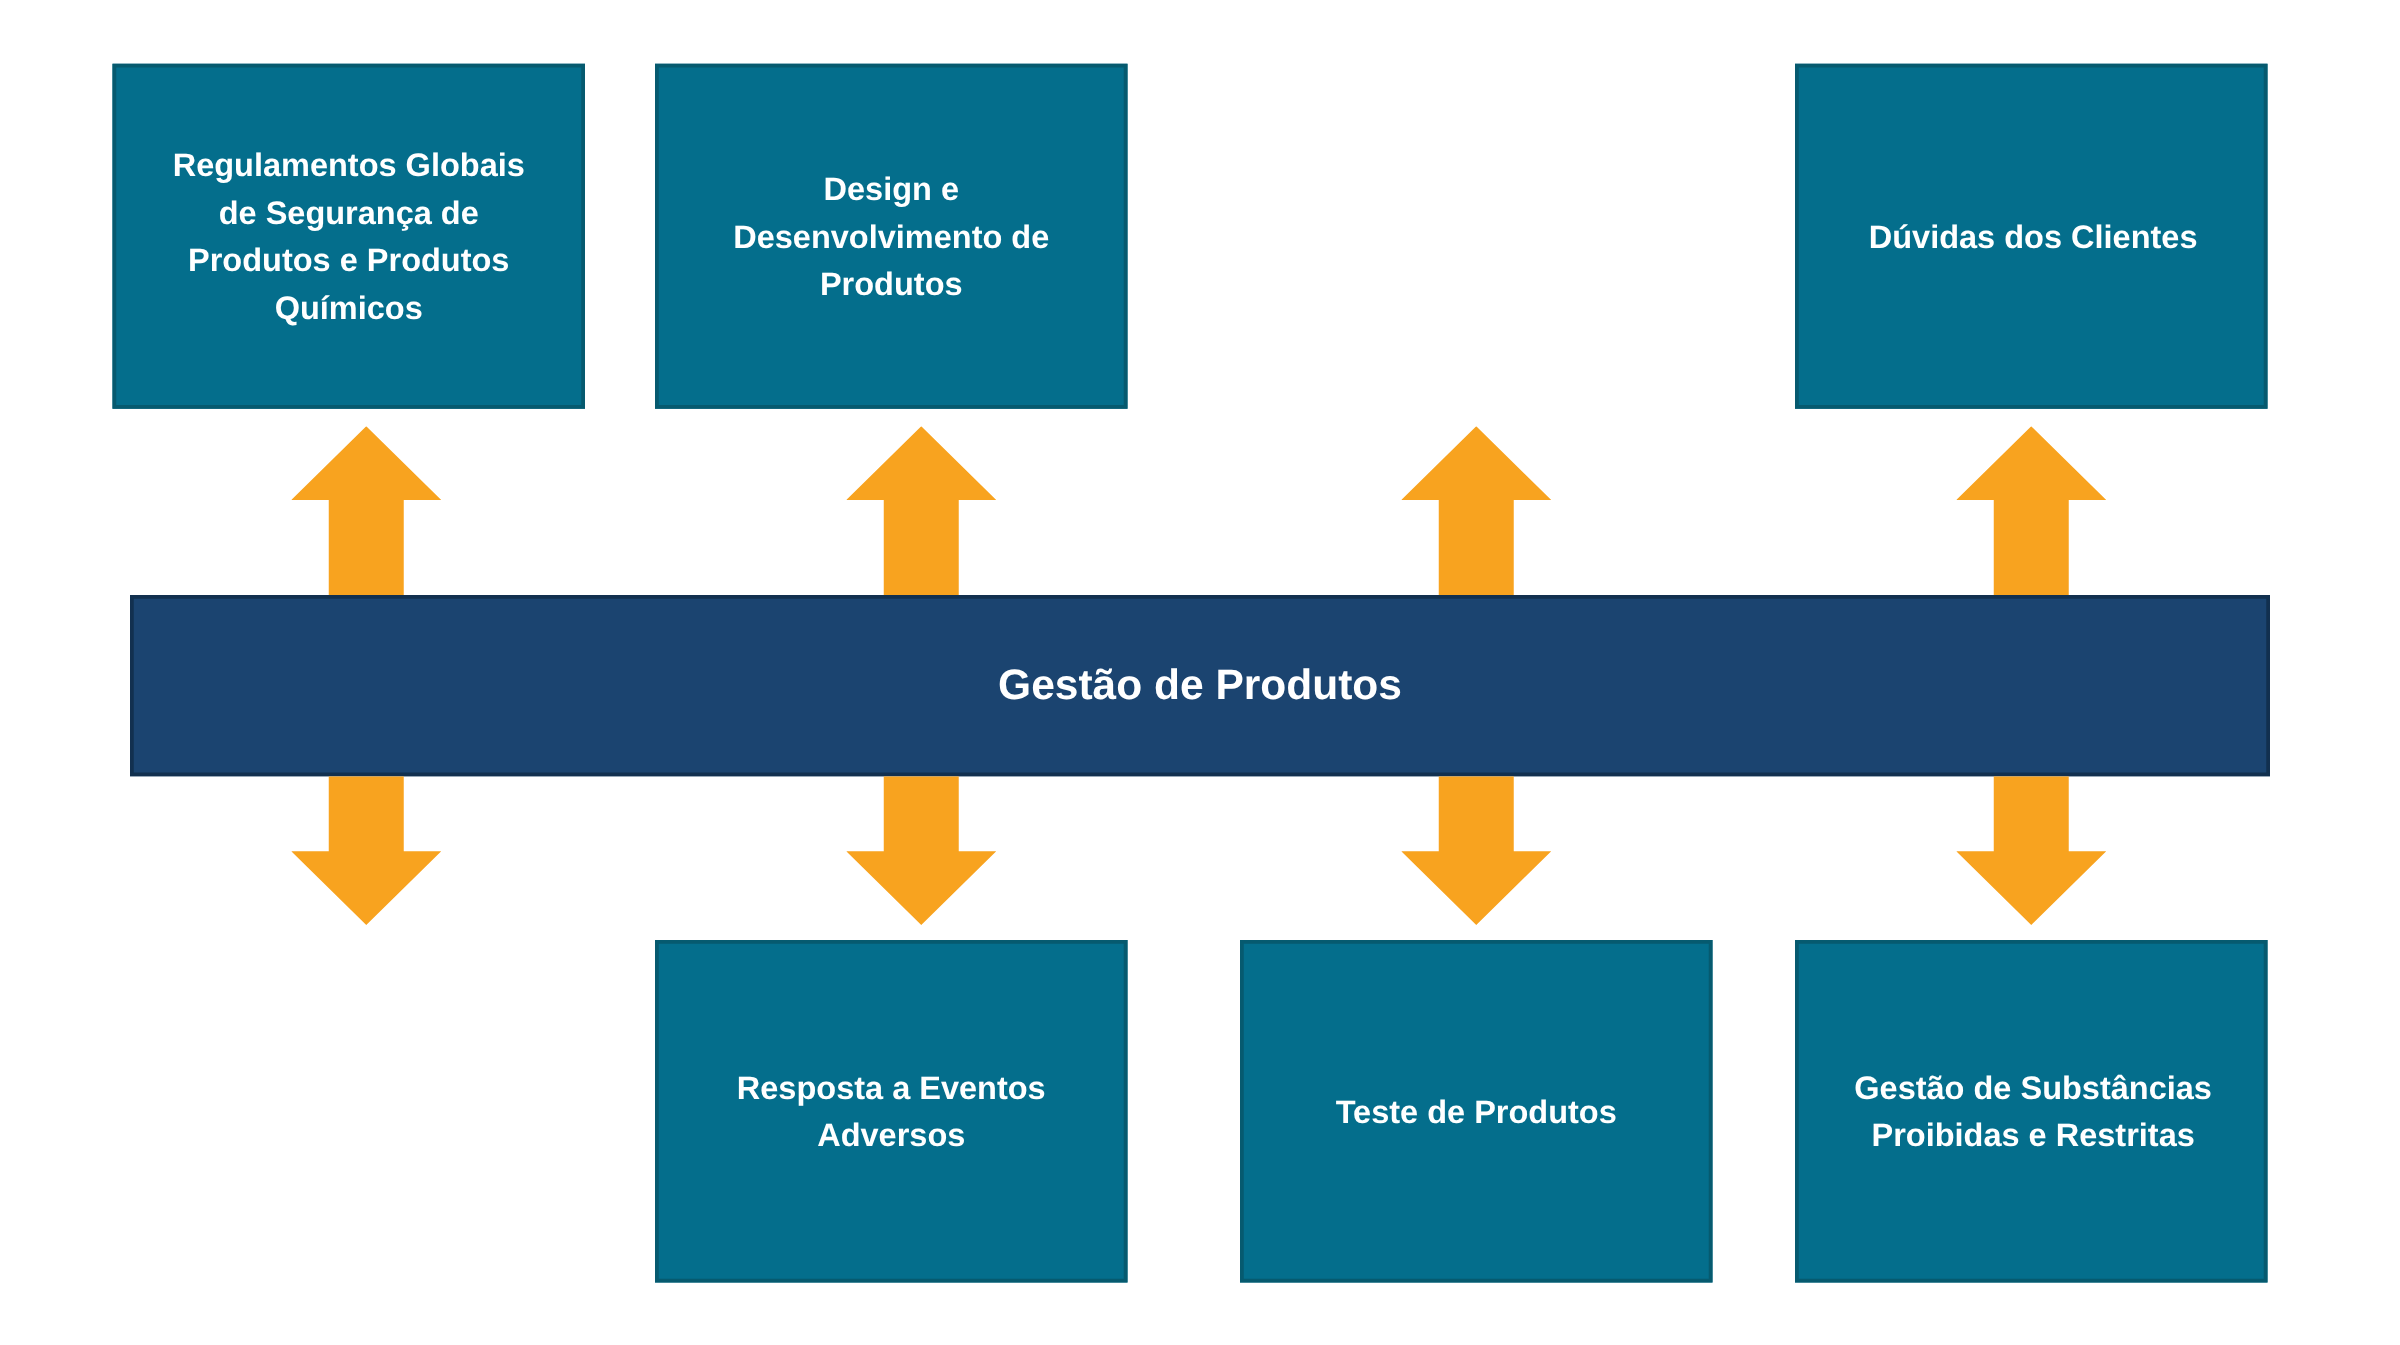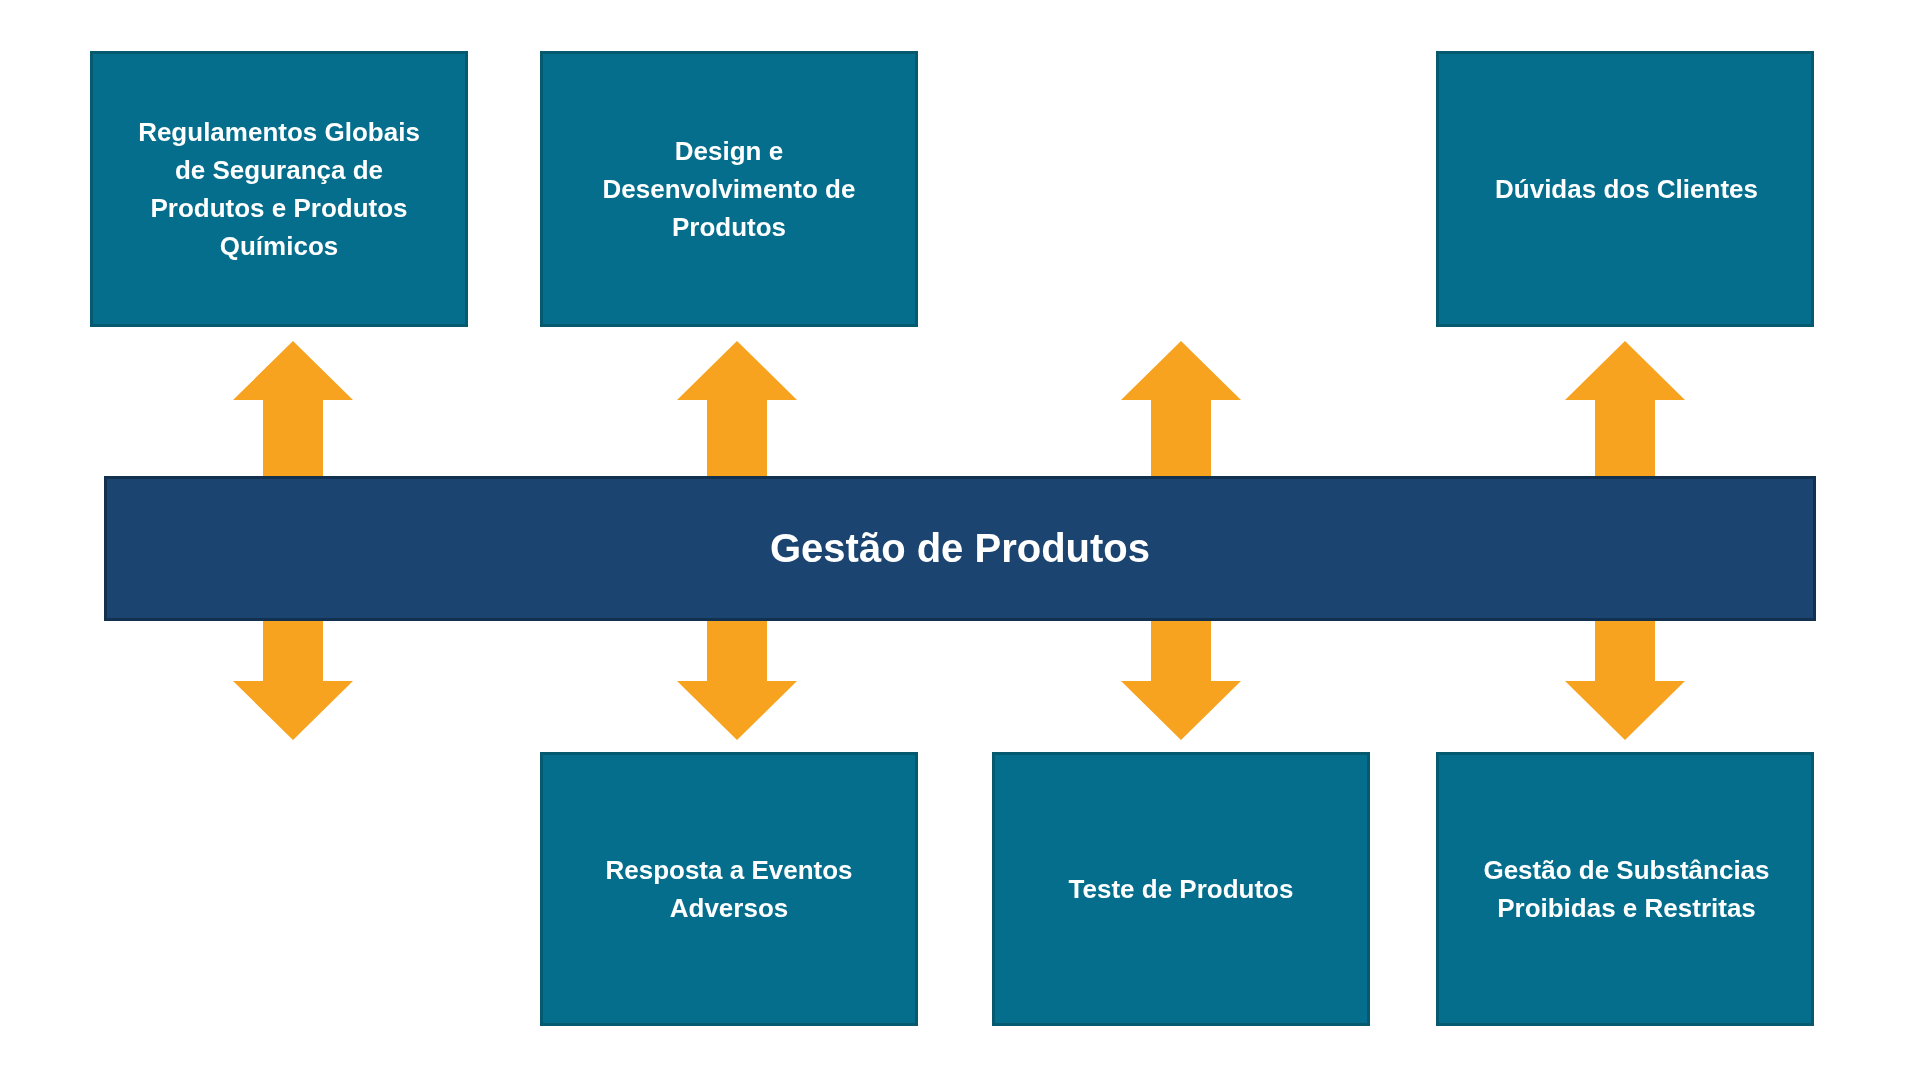--- a/index.html
+++ b/index.html
@@ -31,37 +31,37 @@
     text-align:center;
     color:var(--text);
     font-weight:bold;
     font-size:26px;
     line-height:38px;
     padding:0 33px;
   }
   .node.top-row{top:51px;height:276px;}
   .node.bottom-row{top:752px;height:274px;}
   .col0{left:90px;}
-  .col1{left:540px;}
+  .col1{left:524px;}
   .col2{left:992px;}
   .col3{left:1436px;padding-left:36px;}
   .center-bar{
     position:absolute;
     left:104px;top:476px;
     width:1712px;height:145px;
     box-sizing:border-box;
     background:var(--bar-fill);
     border:3px solid var(--bar-border);
     display:flex;
     align-items:center;
     justify-content:center;
     text-align:center;
     color:var(--text);
     font-weight:bold;
-    font-size:40px;
+    font-size:34px;
   }
   .arrow{
     position:absolute;
     width:120px;
     display:block;
   }
   .arrow.up{top:341px;height:135px;}
   .arrow.down{top:621px;height:119px;}
   .acol0{left:233px;}
   .acol1{left:677px;}

